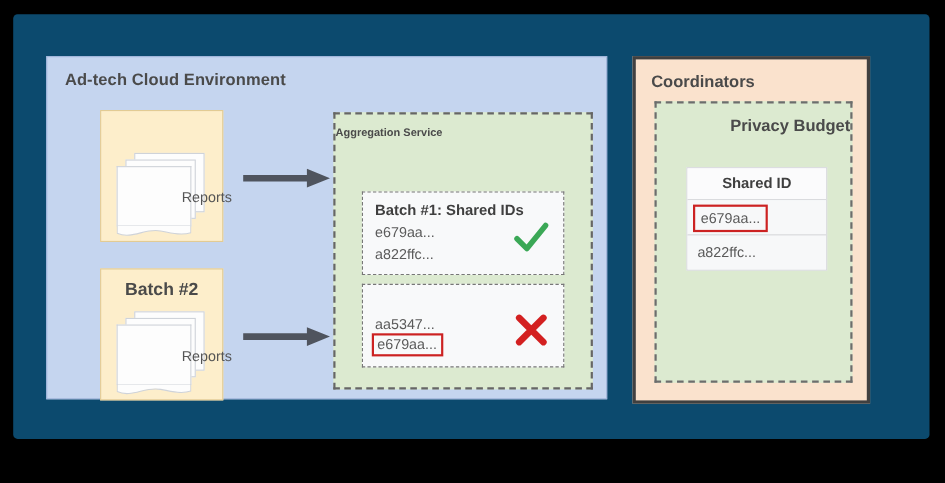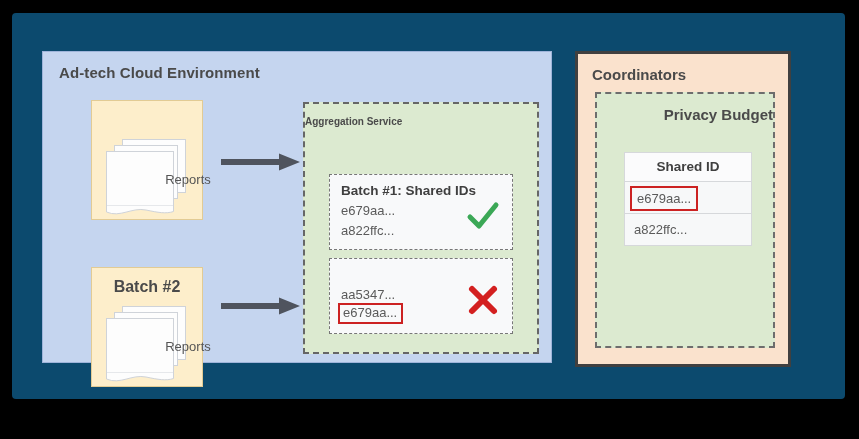--- a/index.html
+++ b/index.html
@@ -19,21 +19,21 @@
   #adtech-title{
     position:absolute;left:16px;top:12px;
     font-size:15px;font-weight:700;color:#4a4a4a;letter-spacing:.1px;
   }
 
   .batch-box{
     position:absolute;width:110px;
     background:#fdeecb;border:1px solid #e2cb94;
   }
   #batch1-box{left:48px;top:48px;height:118px;}
-  #batch2-box{left:48px;top:192px;height:118px;margin-top:23px;}
+  #batch2-box{left:48px;top:192px;height:118px;}
   .batch-title{
     position:absolute;left:0;top:10px;width:100%;text-align:center;
     font-size:16px;font-weight:700;color:#4a4a4a;
   }
 
   
   .docs{position:absolute;left:14px;top:38px;width:84px;height:68px;}
   .doc{
     position:absolute;background:#fdfdfd;border:1px solid #cfd3d9;
   }

